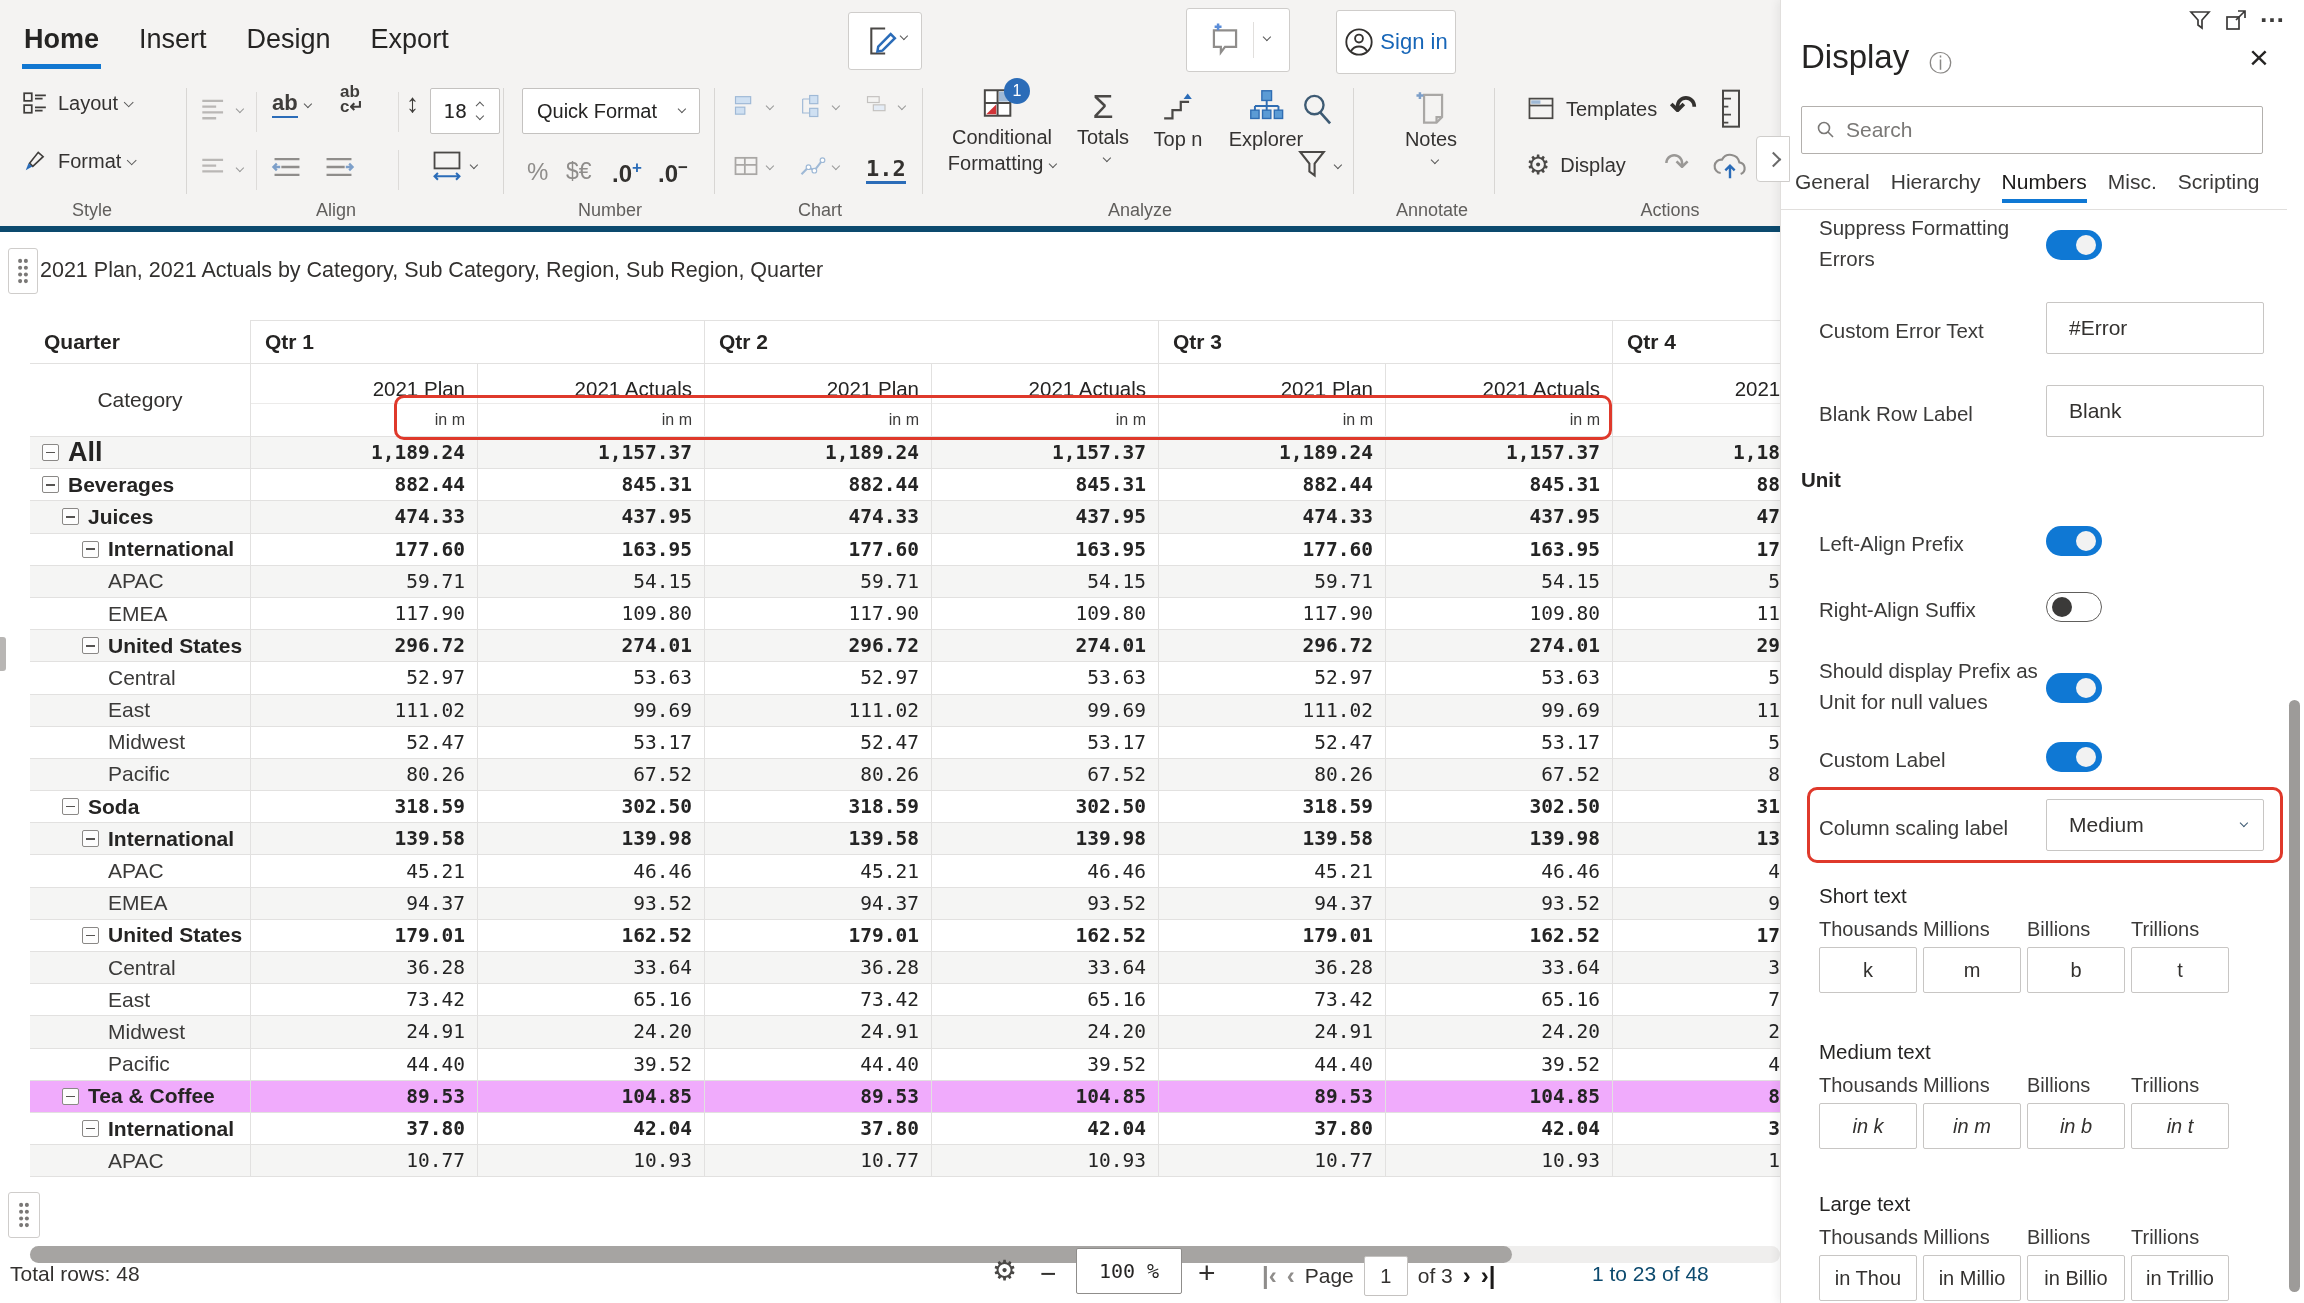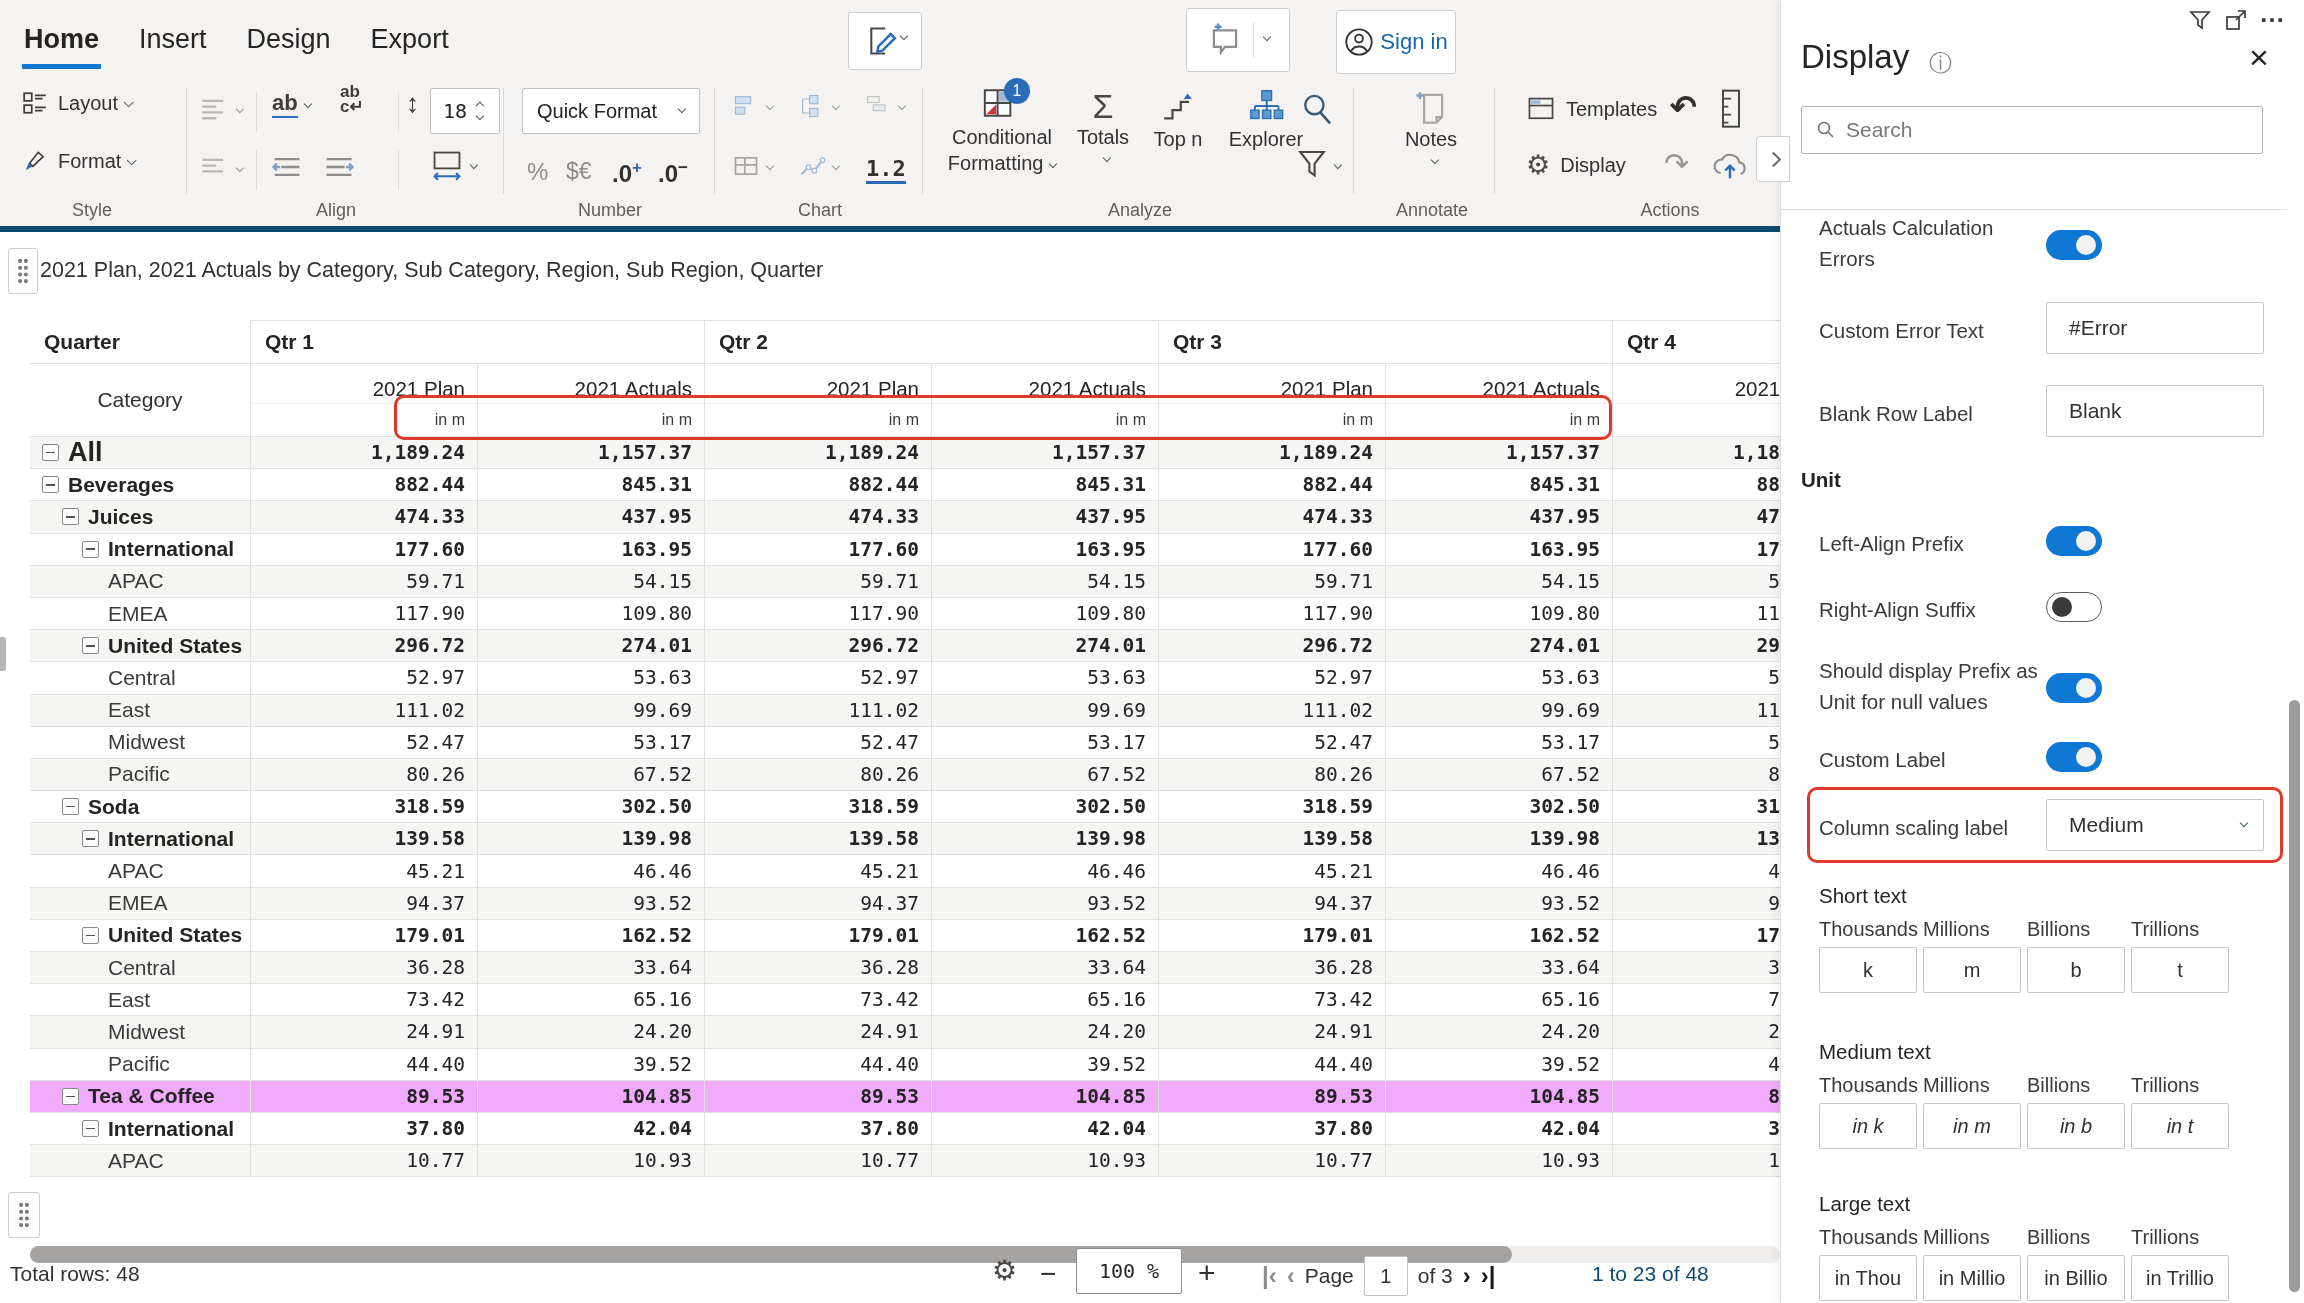--- a/index.html
+++ b/index.html
@@ -735,23 +735,30 @@
     <div class="abs field" style="left:20px;top:106px;width:462px;height:48px;display:flex;align-items:center;border-color:#b3b0ad;">
       <span style="margin:0 10px 0 14px;">
         <svg width="20" height="20" viewBox="0 0 20 20">
             <circle cx="8" cy="8" r="5.5" fill="none" stroke="#7a7876" stroke-width="1.6"></circle>
             <path d="M12 12l5 5" stroke="#7a7876" stroke-width="1.6"></path>
           </svg>
         </span>
       <span style="font-size:21px;color:#7a7876;">Search</span>
     </div>
 
+    <div class="abs" style="left:14px;top:170px;display:flex;gap:21px;" id="panel-tabs">
+        <div class="ptab">General</div>
+        <div class="ptab">Hierarchy</div>
+        <div class="ptab active">Numbers</div>
+        <div class="ptab">Misc.</div>
+        <div class="ptab">Scripting</div>
+      </div>
     <div class="abs" style="left:0;top:209px;width:506px;height:1px;background:#e1dfdd;"></div>
 
-    <div class="abs plabel" style="left:38px;top:212px;width:232px;">Actuals Calculation Errors</div>
+    <div class="abs plabel" style="left:38px;top:212px;width:232px;">Suppress Formatting Errors</div>
     <div class="tg" style="left:265px;top:230px;"></div>
 
     <div class="abs plabel" style="left:38px;top:315px;">Custom Error Text</div>
     <div class="pinput" style="top:302px;">#Error</div>
 
     <div class="abs plabel" style="left:38px;top:398px;">Blank Row Label</div>
     <div class="pinput" style="top:385px;">Blank</div>
 
     <div class="abs usec" style="left:20px;top:468px;font-weight:bold;">Unit</div>
 

